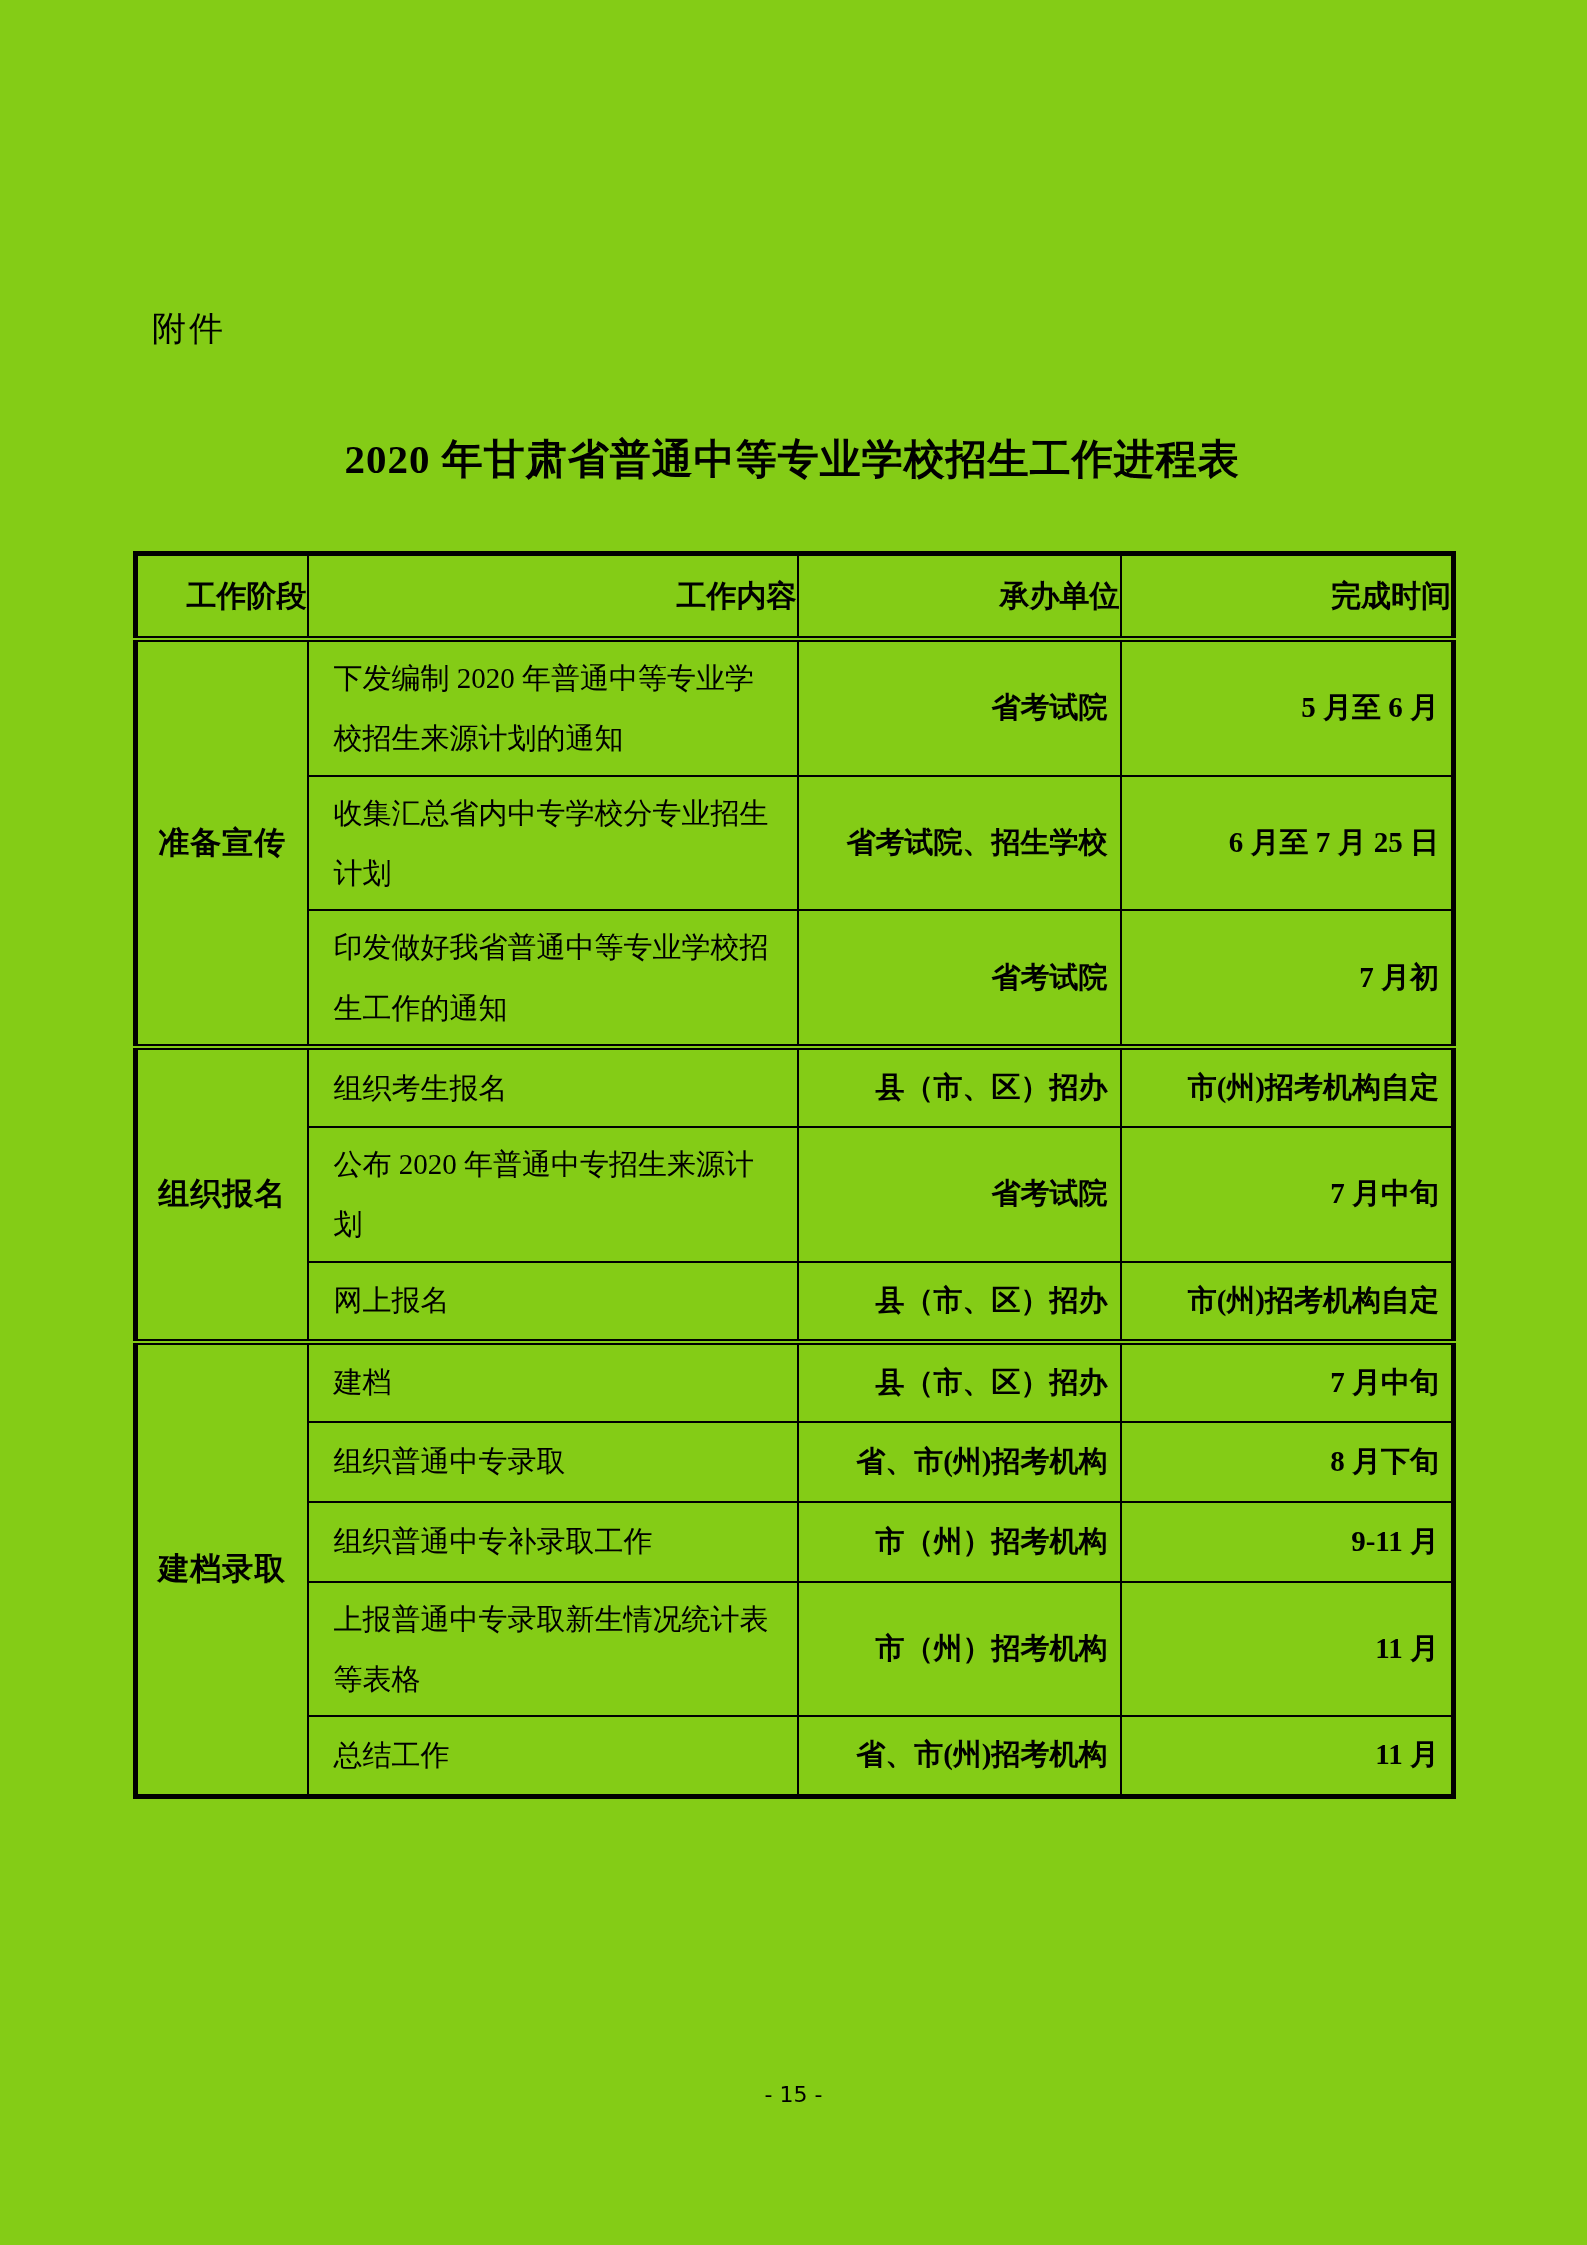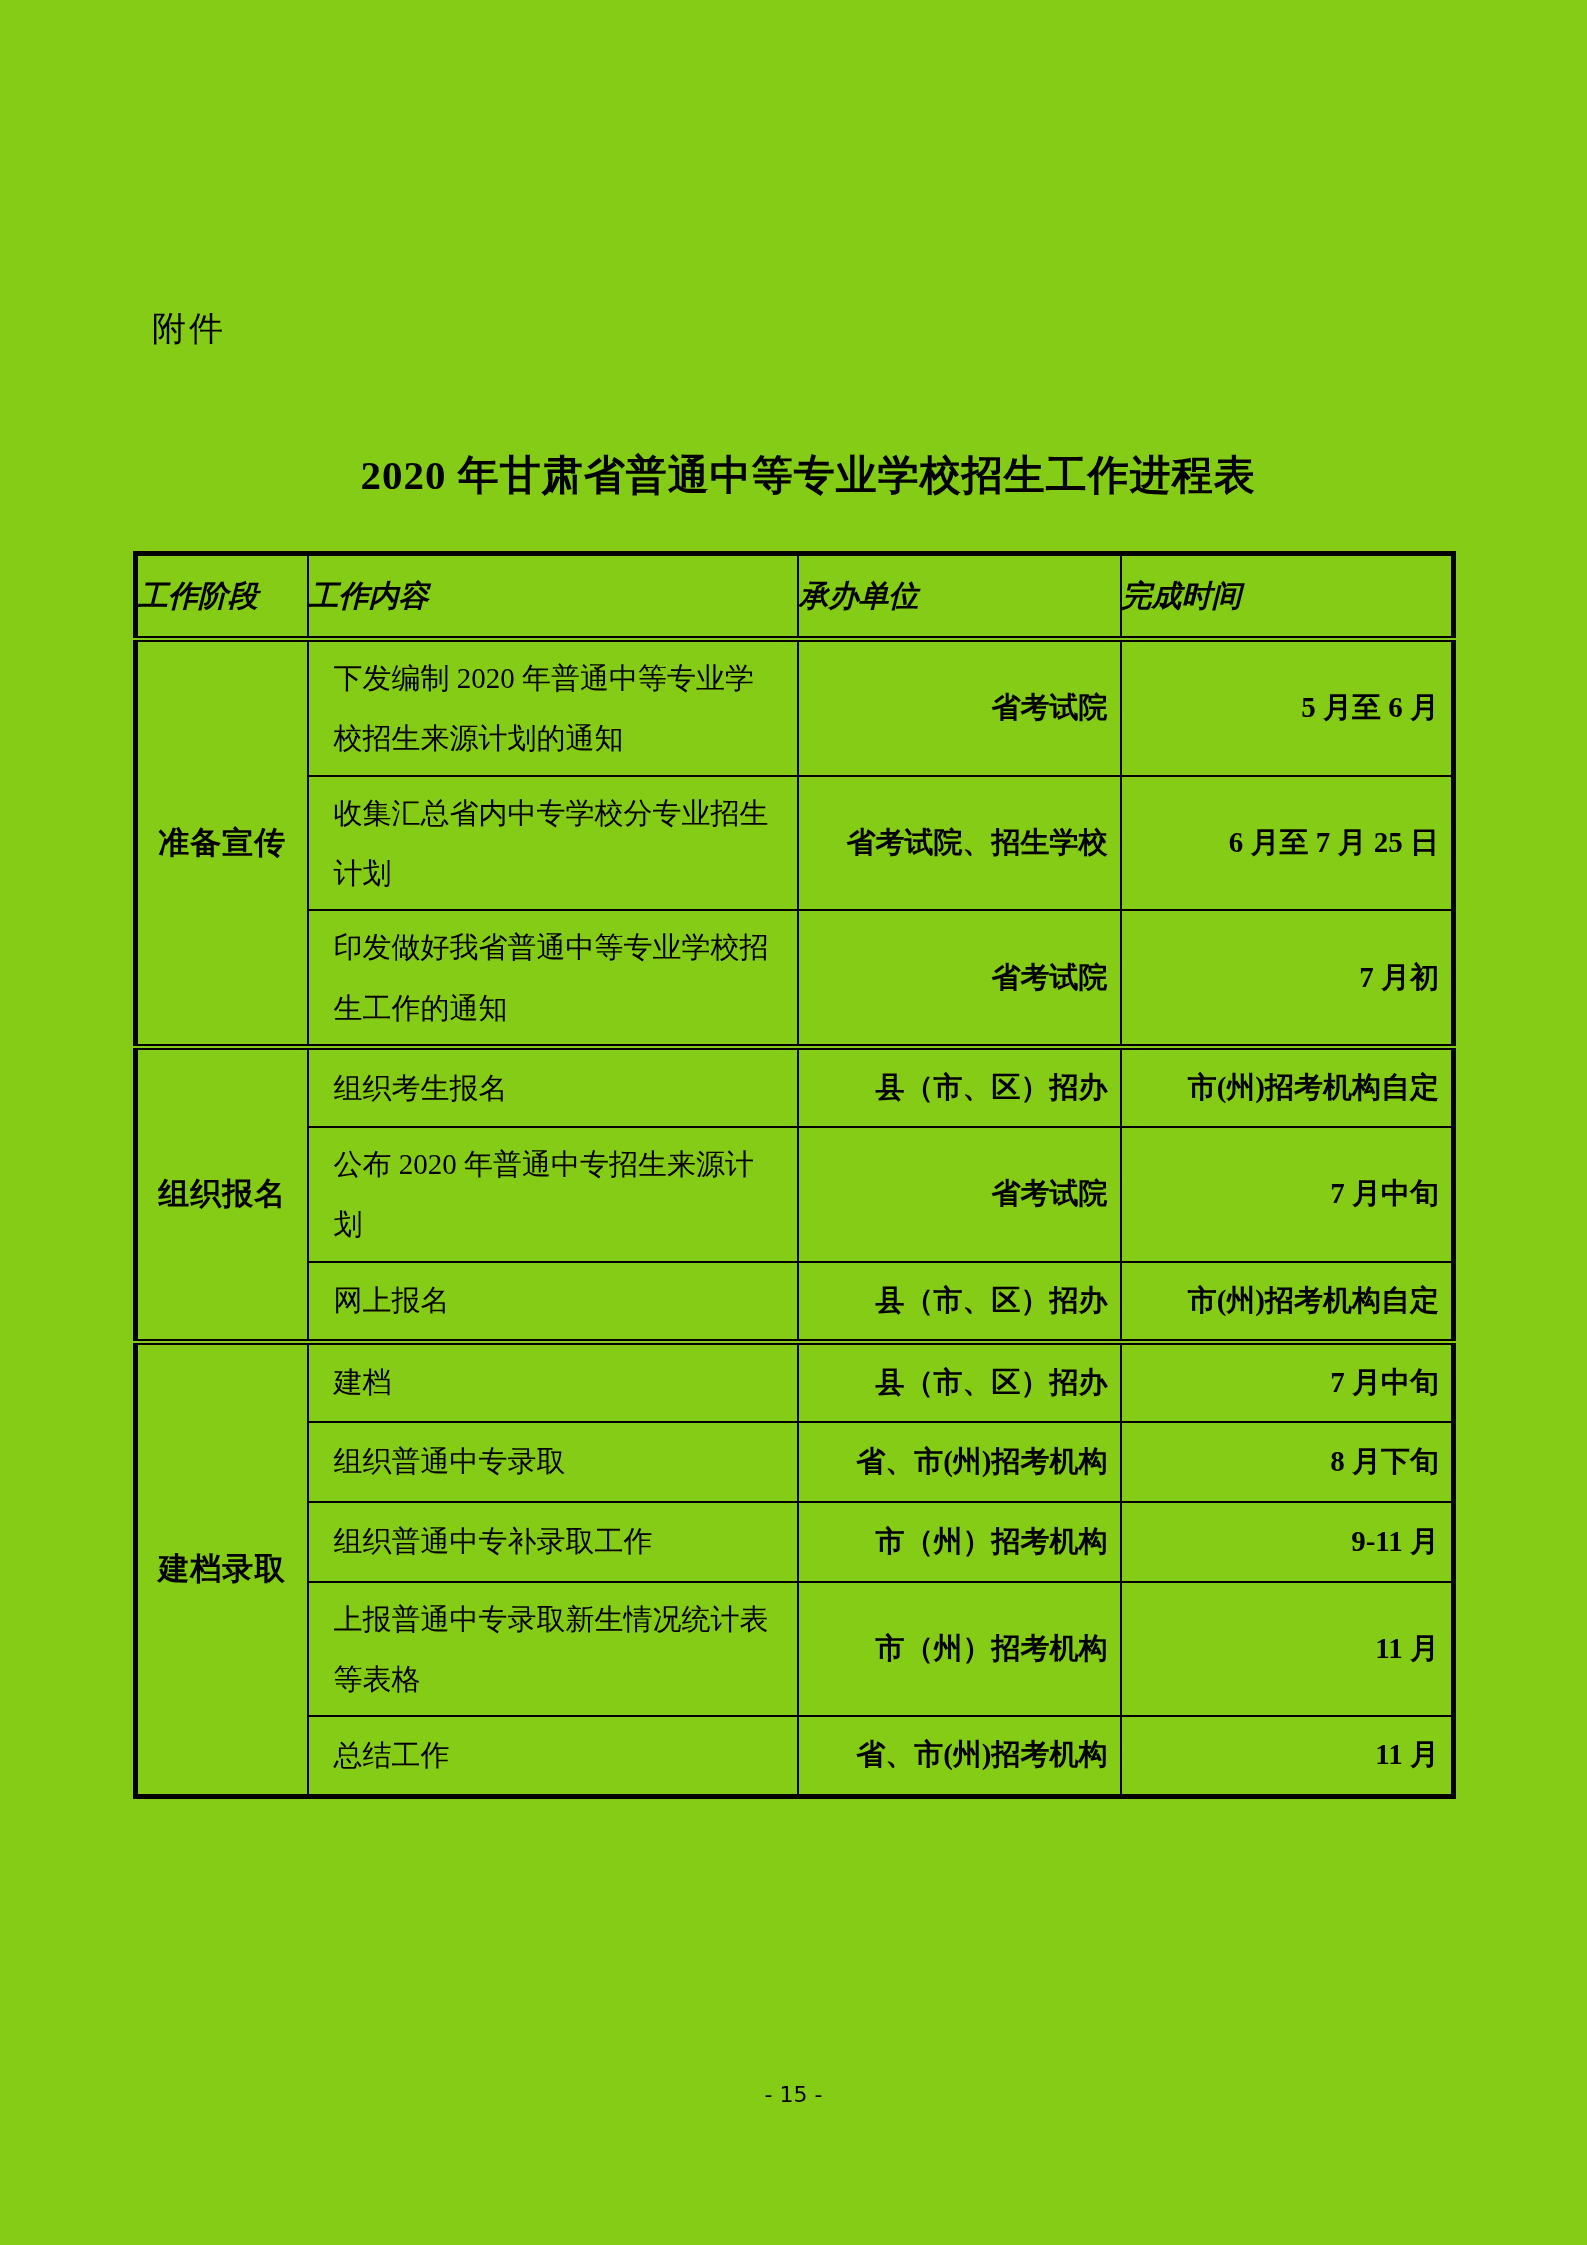--- a/index.html
+++ b/index.html
@@ -19,21 +19,21 @@
     top:306px;
     font-size:34px;
     letter-spacing:3px;
     font-family:"DejaVu Sans","Liberation Sans",sans-serif;
   }
   .doc-title{
     position:absolute;
     left:133px;
     top:432px;
     width:1318px;
-    margin:16px;
+    margin:0;
     text-align:center;
     font-size:41px;
     font-weight:bold;
     letter-spacing:1px;
   }
   table.schedule{
     position:absolute;
     left:133px;
     top:551px;
     width:1318px;
@@ -45,23 +45,22 @@
     border:2px solid #000;
     font-size:29px;
     padding:0;
     vertical-align:middle;
     overflow:hidden;
   }
   .schedule thead th{
     height:80px;
     font-size:30px;
     font-weight:bold;
-    text-align:left;
+    text-align:right;
     border-bottom:6px double #000;
-    font-style:italic;
   }
   .schedule td.stage-cell{
     font-weight:bold;
     font-size:31px;
     text-align:center;
     letter-spacing:1px;
   }
   .schedule td.content-cell{
     text-align:left;
     padding:6px 25px;

